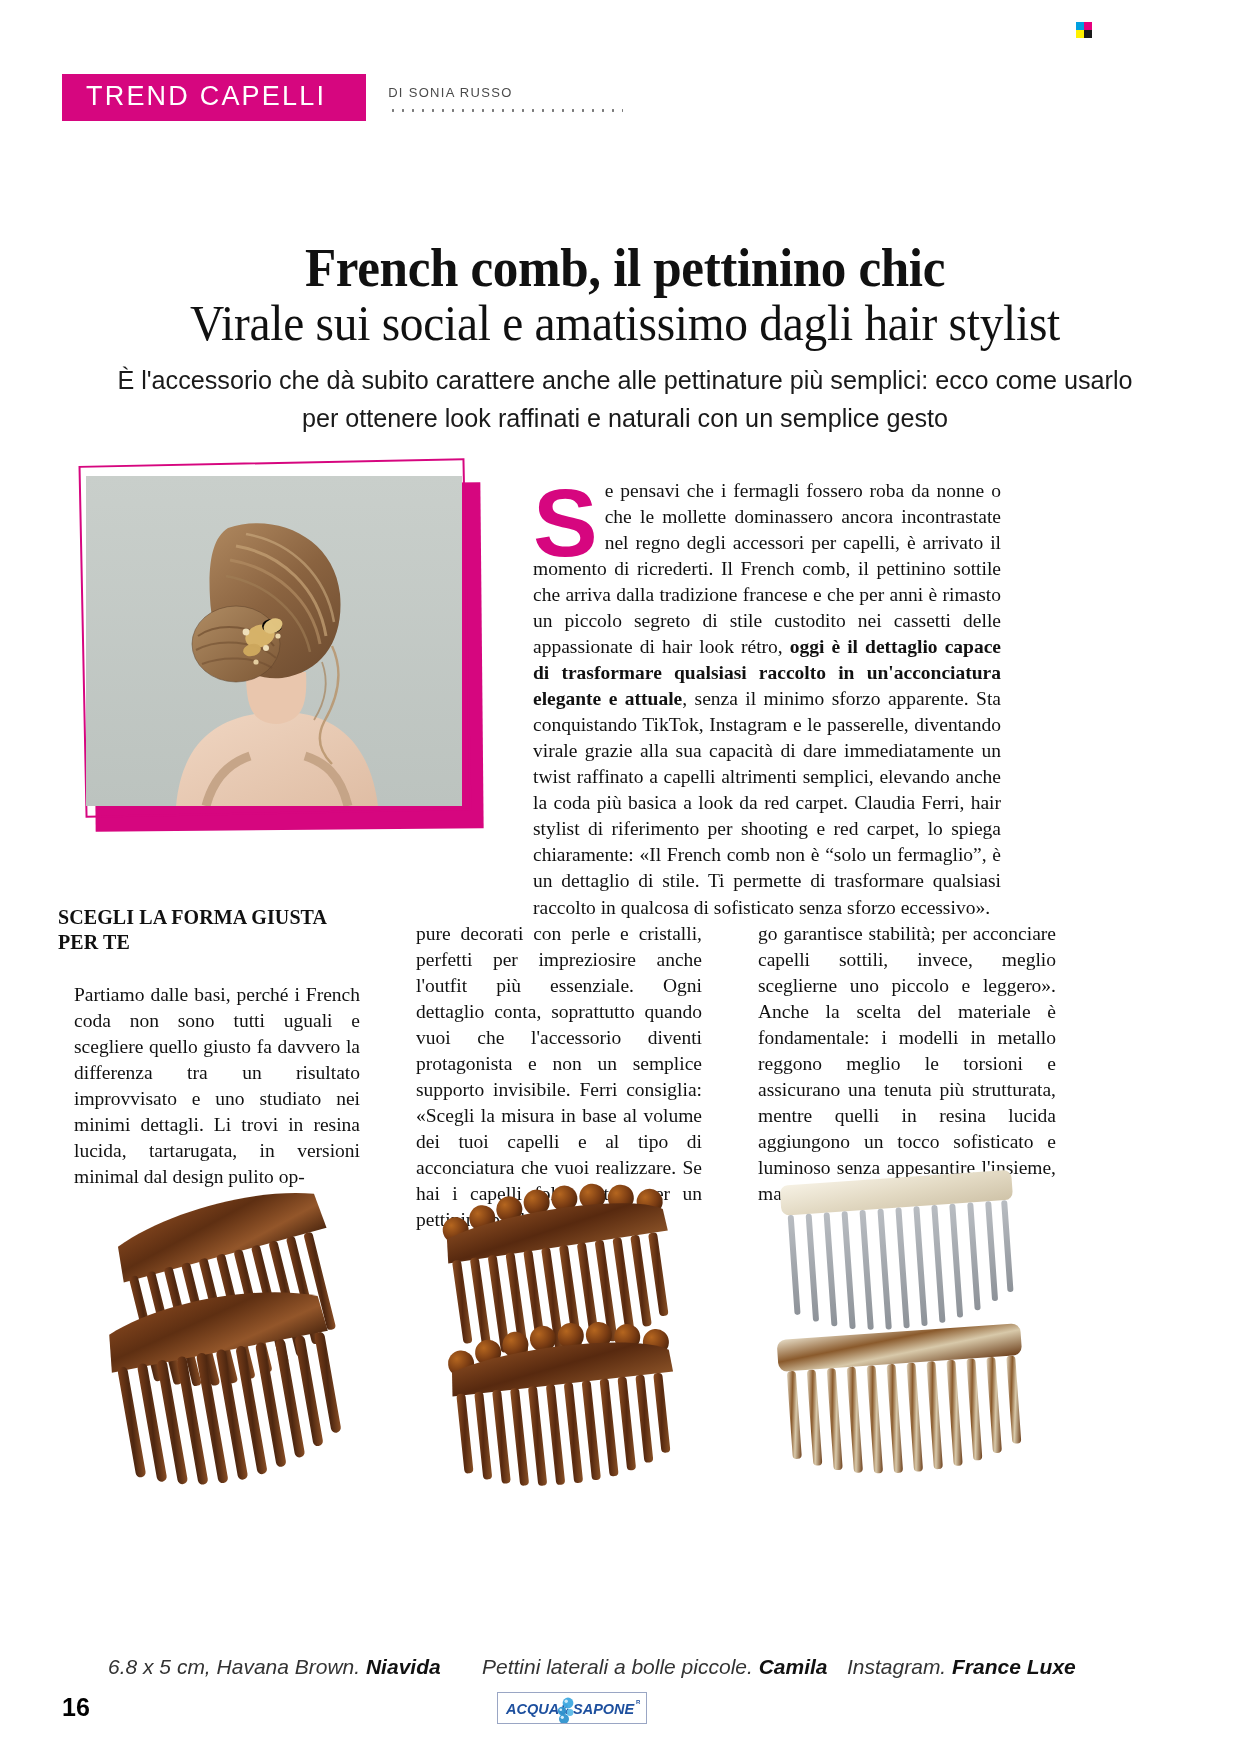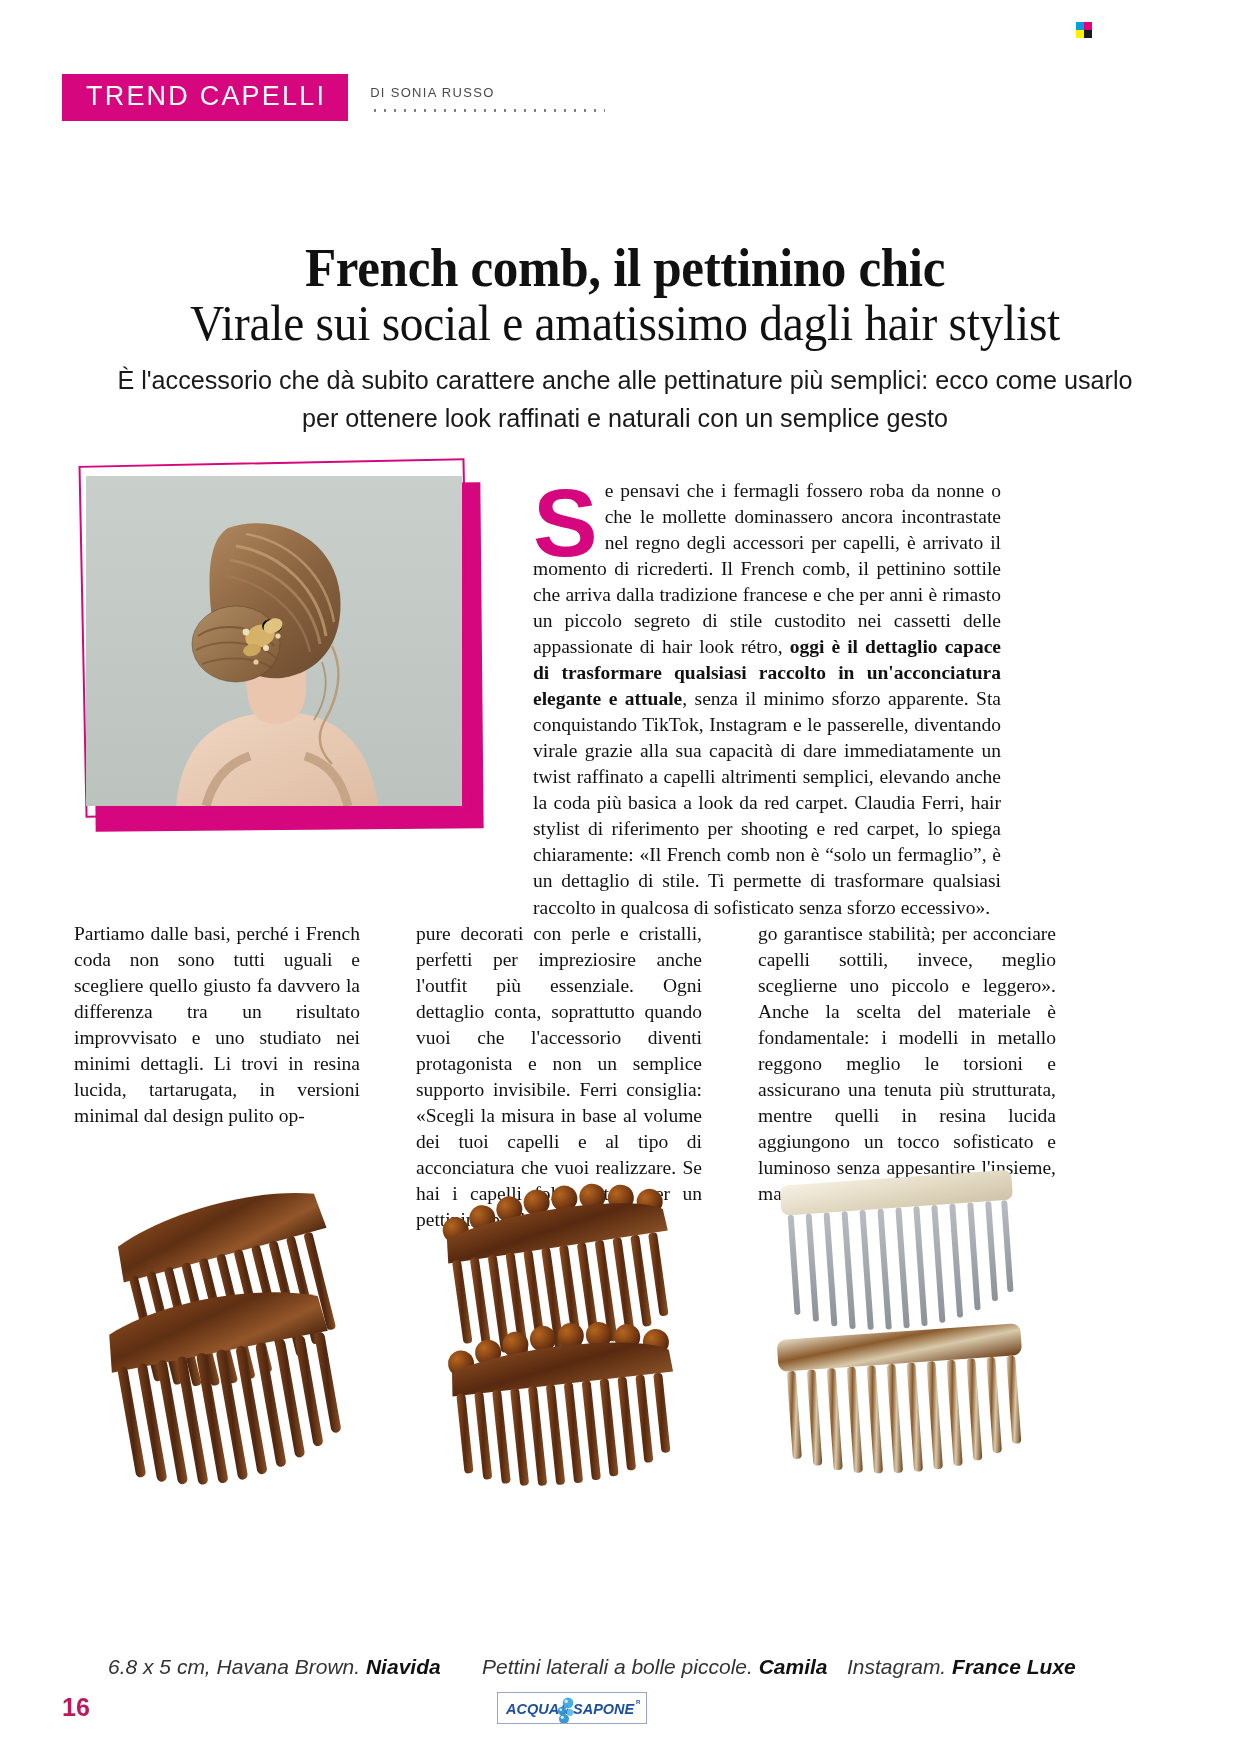--- a/index.html
+++ b/index.html
@@ -16,21 +16,21 @@
   .regmark { position:absolute; top:22px; left:1076px; width:16px; height:16px;
              display:grid; grid-template-columns:1fr 1fr; grid-template-rows:1fr 1fr; }
   .regmark i { display:block; }
 
   
   .kicker-wrap { position:absolute; left:62px; top:74px; display:flex; align-items:flex-start; }
   .kicker-tag {
     background:#d6067f; color:#ffffff;
     font-family:"Liberation Sans", sans-serif;
     font-size:27px; letter-spacing:2.2px; font-weight:400;
-    padding:9px 22px 11px 24px; line-height:1;
+    padding:9px 40px 11px 24px; line-height:1;
   }
   .byline-box { margin-left:22px; padding-top:11px; }
   .byline {
     font-family:"Liberation Sans", sans-serif;
     font-size:13px; letter-spacing:1.3px; color:#4a4a4a;
   }
   .dotline {
     margin-top:9px; width:235px; height:3px;
     background-image:radial-gradient(circle, #7a7a7a 1.1px, transparent 1.3px);
     background-size:10px 3px; background-repeat:repeat-x;
@@ -115,21 +115,21 @@
   }
   .cap b { font-weight:bold; font-style:italic; color:#111; }
   .cap.cap1 { left:50px; }
   .cap.cap2 { left:386px;margin-left:38px; }
   .cap.cap3 { left:789px; }
 
   
   .pagenum {
     position:absolute; left:62px; top:1693px;
     font-family:"Liberation Sans", sans-serif;
-    font-weight:bold; font-size:25px; color:#be185d;
+    font-weight:bold; font-size:25px; color:#000000;
   }
   .logo-box {
     position:absolute; left:497px; top:1692px;
     width:148px; height:30px; border:1px solid #9aa6c4;
     background:#ffffff;
   }
   .logo-box svg { display:block; }
 </style>
 </head>
 <body>
@@ -218,20 +218,24 @@
       </svg>
     </div>
   </div>
 
   <div class="intro">
     <span class="dropcap">S</span><span>e pensavi che i fermagli fossero roba da nonne o che le mollette dominassero ancora incontrastate nel regno degli accessori per capelli, è arrivato il momento di ricrederti. Il French comb, il pettinino sottile che arriva dalla tradizione francese e che per anni è rimasto un piccolo segreto di stile custodito nei cassetti delle appassionate di hair look rétro, </span><b>oggi è il dettaglio capace di trasformare qualsiasi raccolto in un'acconciatura elegante e attuale</b><span>, senza il minimo sforzo apparente. Sta conquistando TikTok, Instagram e le passerelle, diventando virale grazie alla sua capacità di dare immediatamente un twist raffinato a capelli altrimenti semplici, elevando anche la coda più basica a look da red carpet. Claudia Ferri, hair stylist di riferimento per shooting e red carpet, lo spiega chiaramente: «Il French comb non è “solo un fermaglio”, è un dettaglio di stile. Ti permette di trasformare qualsiasi raccolto in qualcosa di sofisticato senza sforzo eccessivo».</span>
   </div>
 
   <div class="cols">
     <div class="col c1">
+      <div class="sec-head">
+        <div>SCEGLI LA FORMA GIUSTA</div>
+        <div>PER TE</div>
+      </div>
       <p><span>Partiamo dalle basi, perché i French coda non sono tutti uguali e </span><b>scegliere quello giusto fa davvero la differenza tra un risultato improvvisato e uno studiato nei minimi dettagli</b><span>. Li trovi in resina lucida, tartarugata, in versioni minimal dal design pulito op-</span></p>
     </div>
     <div class="col c2">
       <p>pure decorati con perle e cristalli, perfetti per impreziosire anche l'outfit più essenziale. Ogni dettaglio conta, soprattutto quando vuoi che l'accessorio diventi protagonista e non un semplice supporto invisibile. Ferri consiglia: «Scegli la misura in base al volume dei tuoi capelli e al tipo di acconciatura che vuoi realizzare. Se hai i capelli folti, optare per un pettinino più lar-</p>
     </div>
     <div class="col c3">
       <p>go garantisce stabilità; per acconciare capelli sottili, invece, meglio sceglierne uno piccolo e leggero». Anche la scelta del materiale è fondamentale: i modelli in metallo reggono meglio le torsioni e assicurano una tenuta più strutturata, mentre quelli in resina lucida aggiungono un tocco sofisticato e luminoso senza appesantire l'insieme, mantenendo l'effetto naturale.</p>
     </div>
   </div>
 

